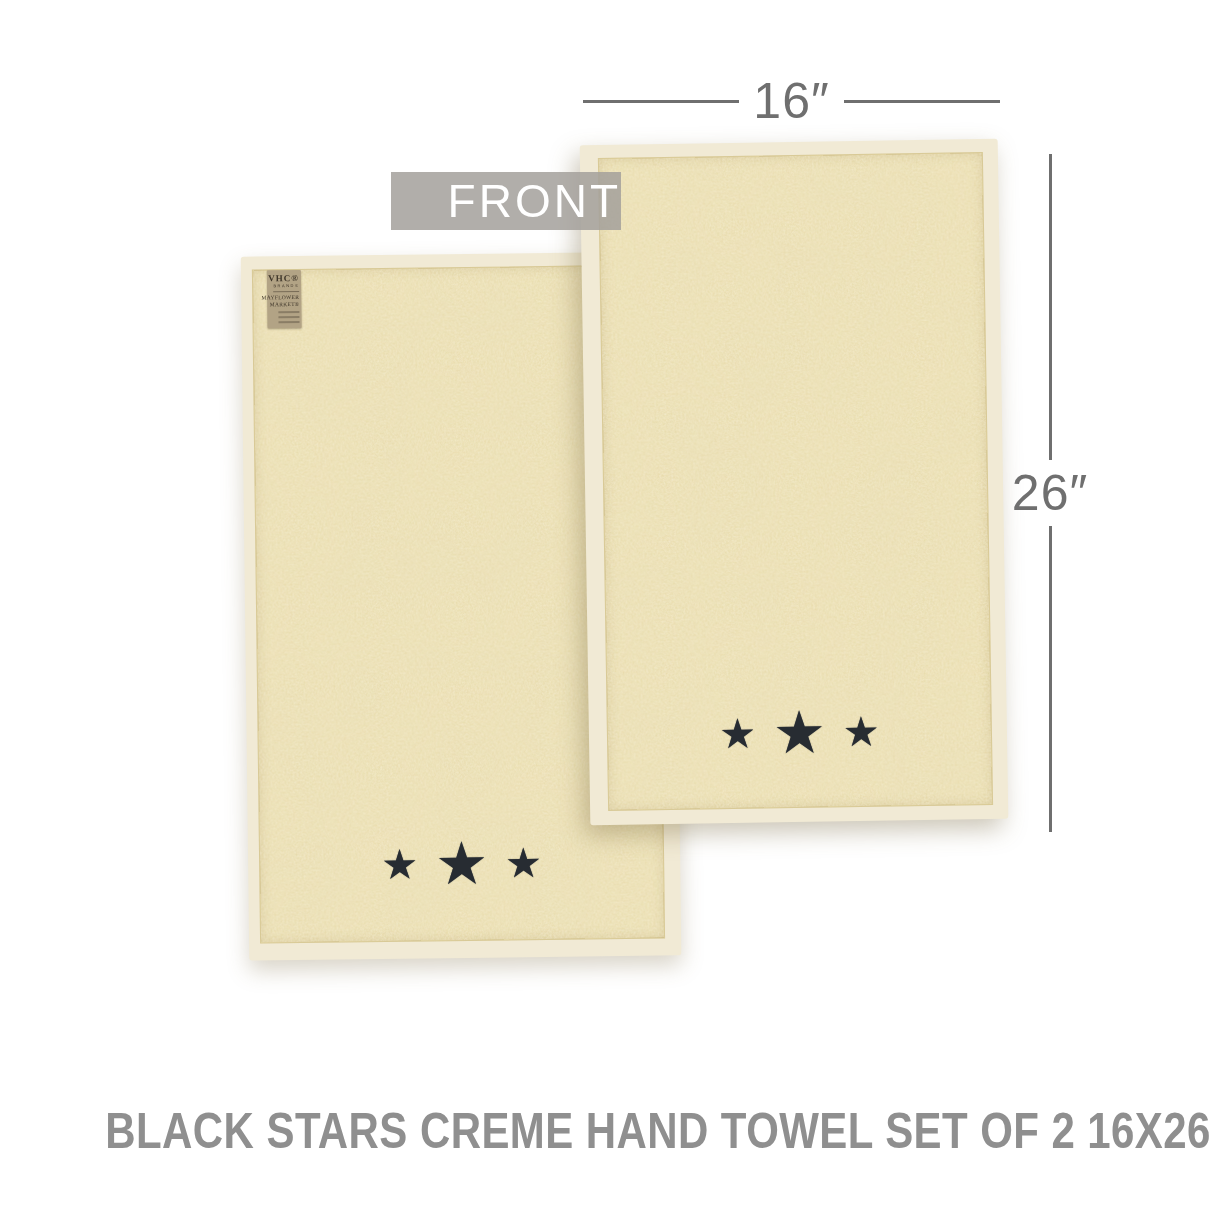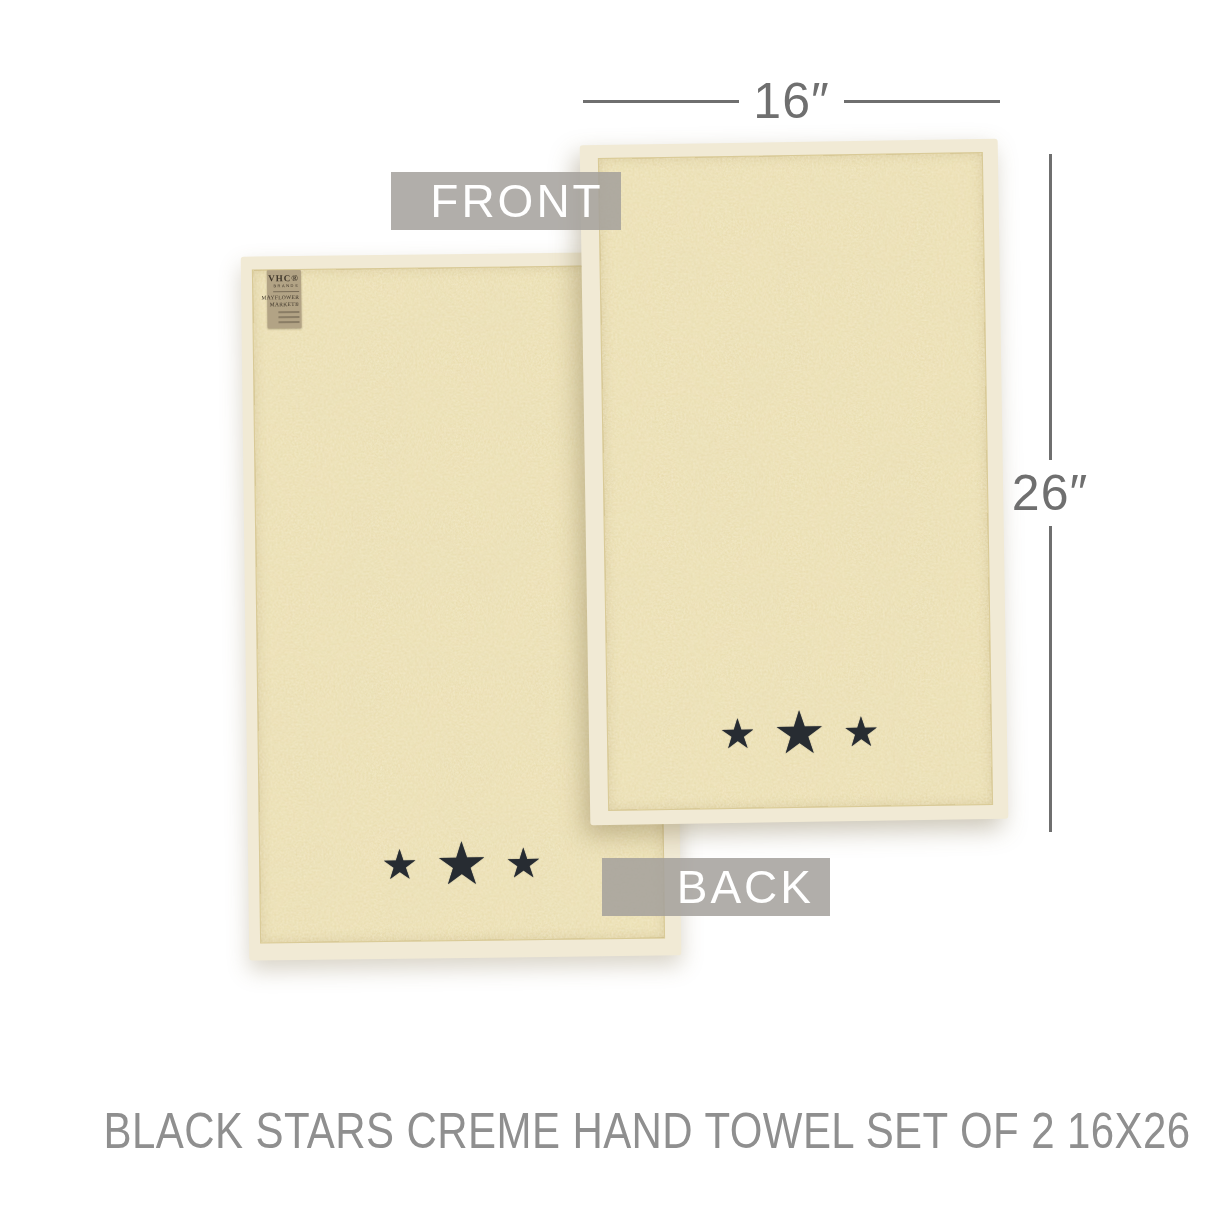--- a/index.html
+++ b/index.html
@@ -154,39 +154,39 @@
     font-weight: 300;
     line-height: 58px;
     letter-spacing: 3px;
     box-sizing: border-box;
     z-index: 5;
     white-space: nowrap;
   }
   .label-front {
     left: 391px; top: 152px;
     width: 230px;
-    text-align: center;
+    text-align: right;
     padding-left: 22px;
   }
   .label-back {
     left: 602px; top: 838px;
     width: 228px;
     text-align: right;
     padding-right: 16px;
   }
 
   
   .product-title {
     position: absolute;
     left: 0; right: 0;
     top: 1082px;
     text-align: right;
     color: #8f8f8f;
     font-size: 50px;
-    font-weight: 400;
+    font-weight: 700;
     letter-spacing: 0.5px;
     white-space: nowrap;
     z-index: 4;
   }
   .product-title .squeeze {
     display: inline-block;
     transform: scaleX(0.84);
     transform-origin: center;
   }
 </style>
@@ -255,19 +255,18 @@
       </svg>
       <div class="stars-row">
         <span class="star star-small">★</span>
         <span class="star star-large">★</span>
         <span class="star star-small">★</span>
       </div>
     </div>
   </div>
 
   <div class="view-label label-front">FRONT</div>
-  <div class="view-label label-back">BACK</div>
 
   <div class="product-title">
     <span class="squeeze">BLACK STARS CREME HAND TOWEL SET OF 2 16X26</span>
   </div>
 
 </div>
 
 </body></html>

